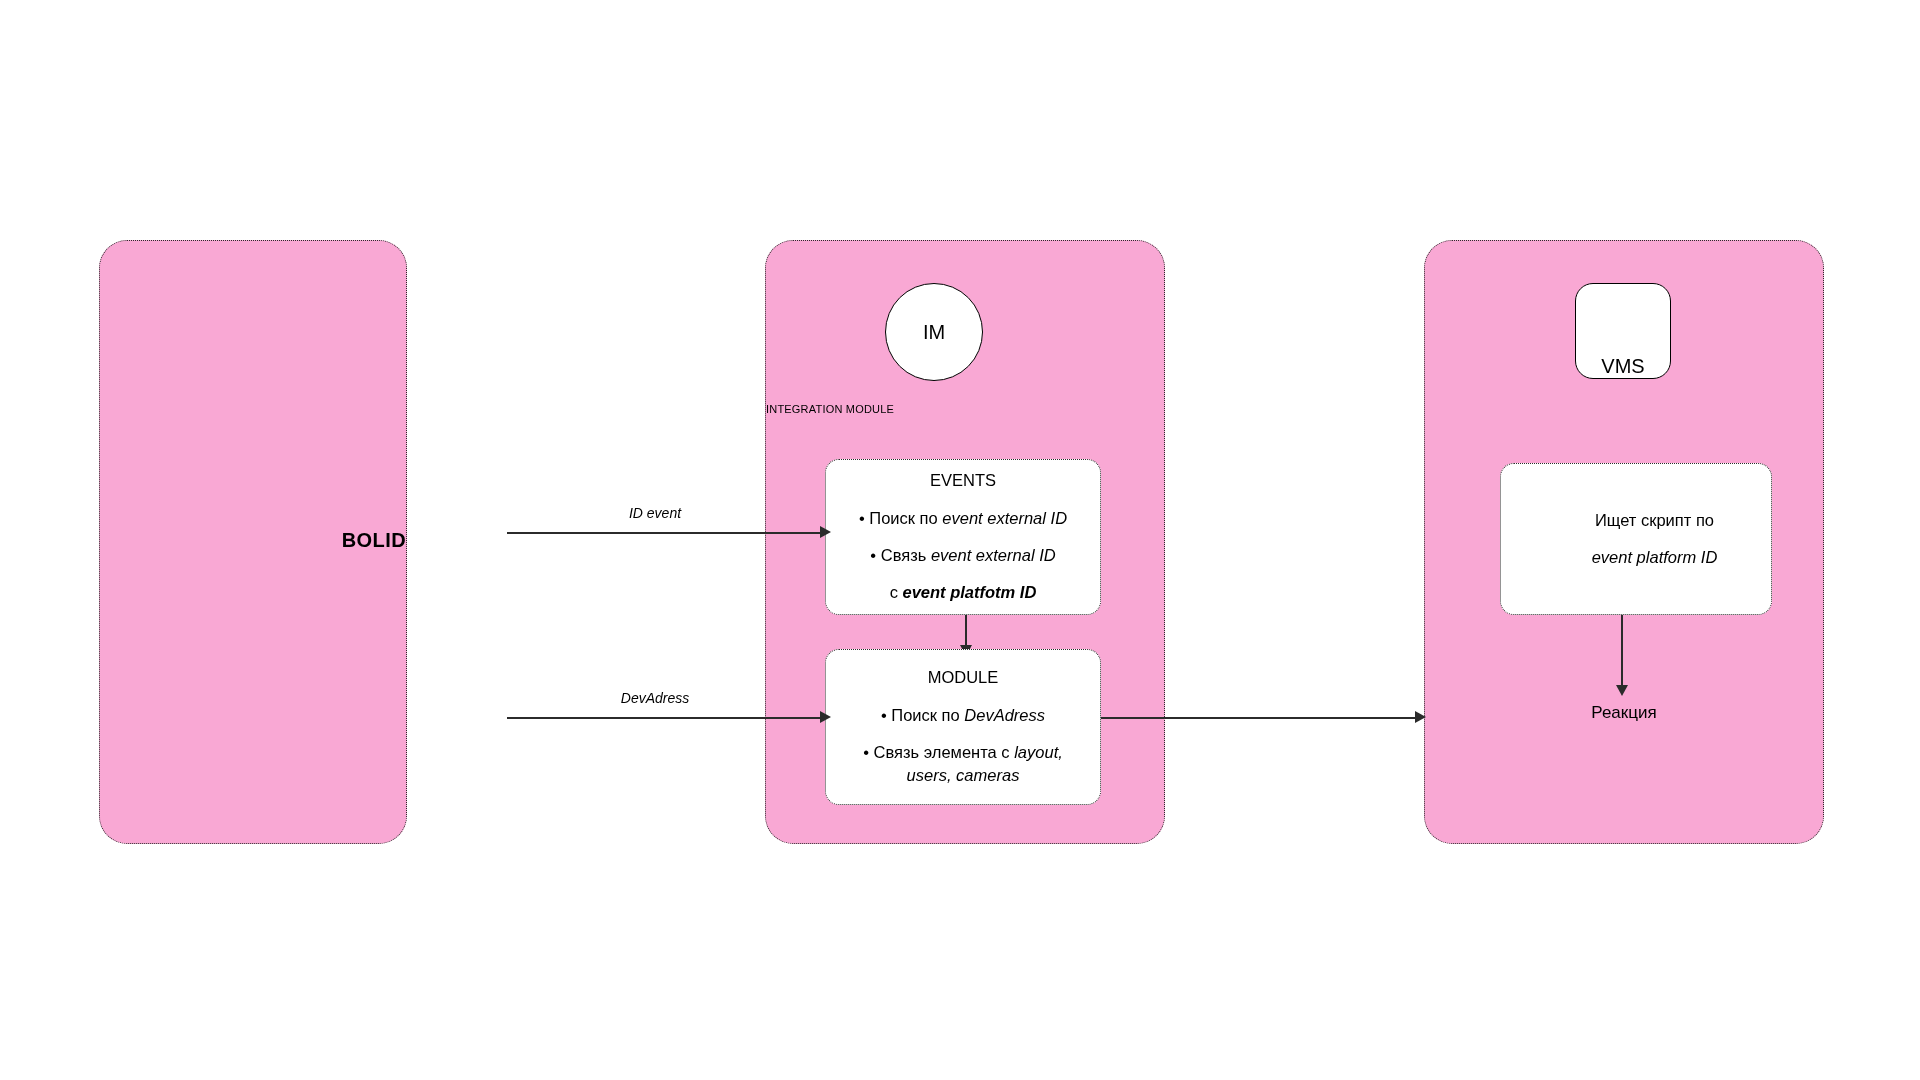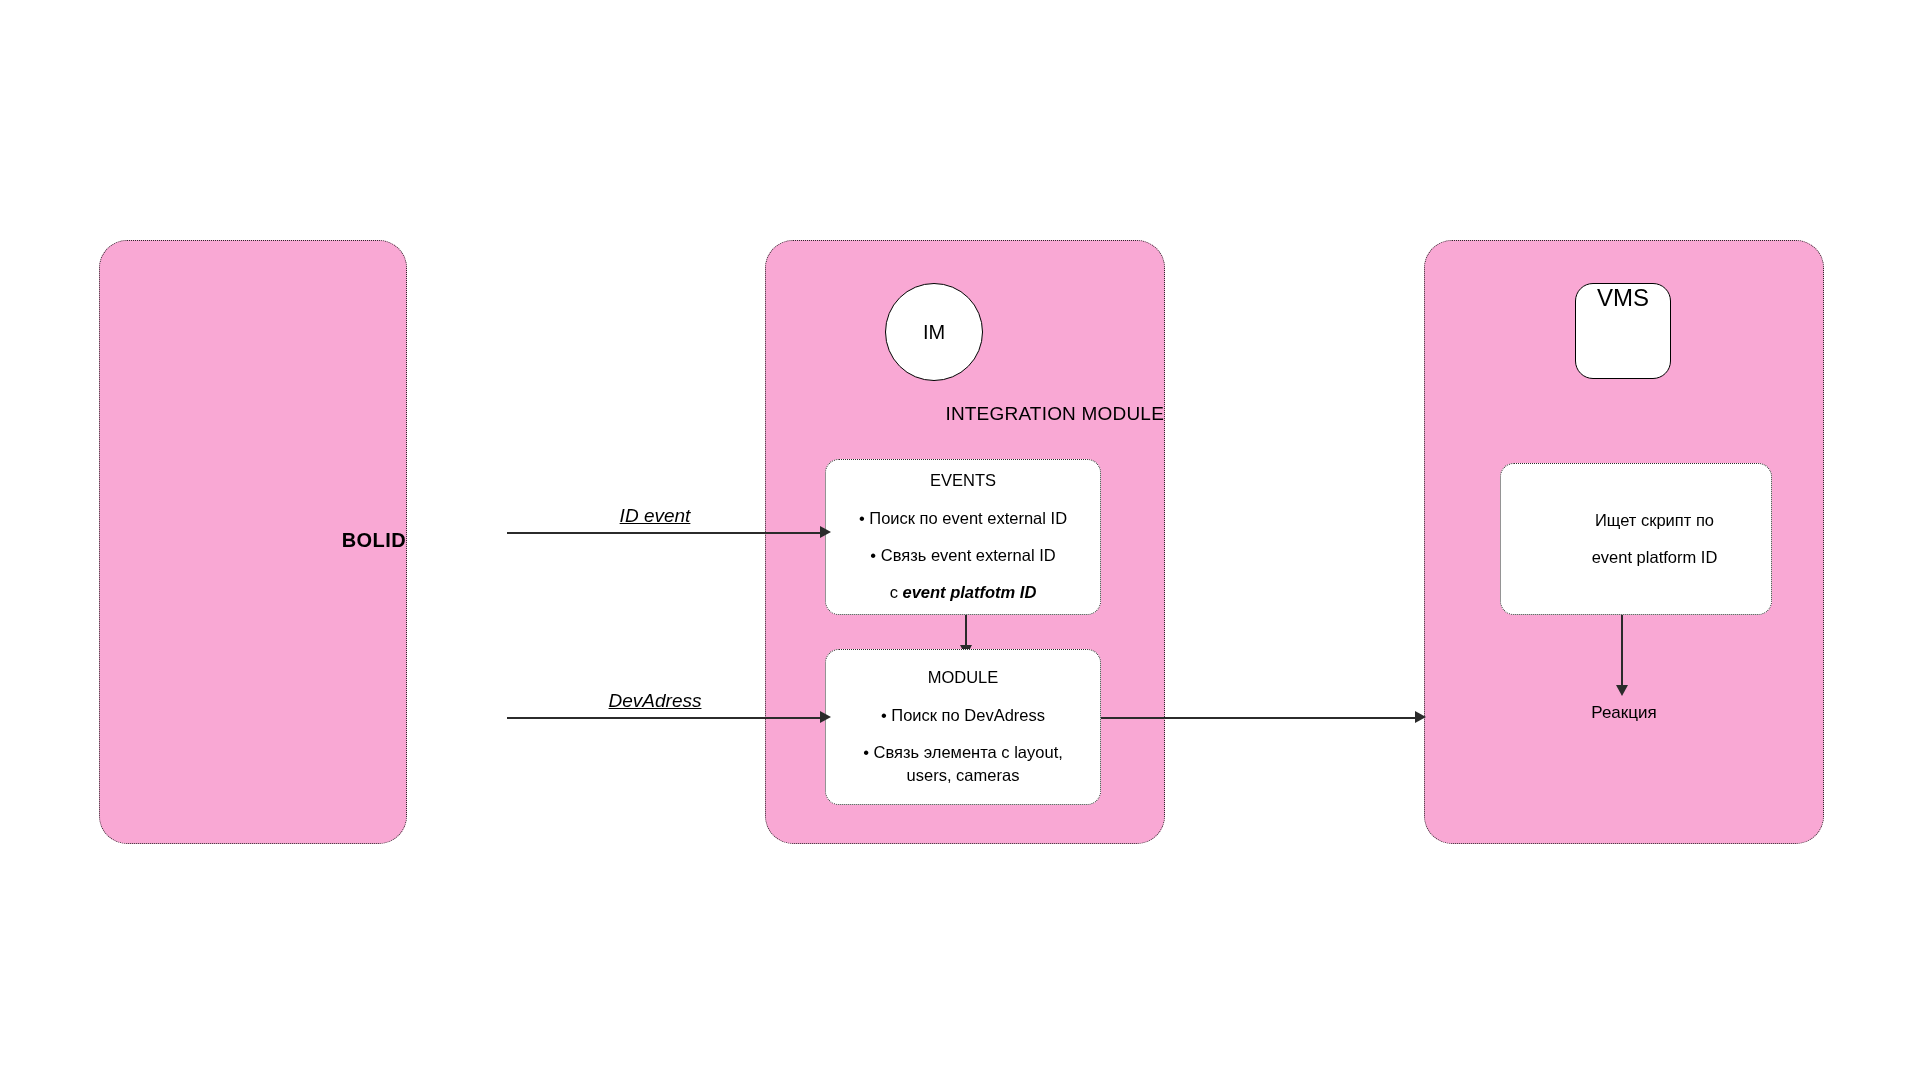--- a/index.html
+++ b/index.html
@@ -52,29 +52,29 @@
     justify-content: center;
     font-size: 20px;
     box-sizing: border-box;
   }
   .node-rounded-square {
     position: absolute;
     border: 1.4px solid #000000;
     border-radius: 18px;
     background: #ffffff;
     display: flex;
-    align-items: flex-start;
+    align-items: flex-end;
     justify-content: center;
-    font-size: 24px;
+    font-size: 20px;
     box-sizing: border-box;
   }
   .node-caption {
     position: absolute;
-    text-align: right;
-    font-size: 19px;
+    text-align: left;
+    font-size: 11px;
     letter-spacing: 0.2px;
     white-space: nowrap;
   }
 
   
   .card {
     position: absolute;
     border: 1.5px dotted #2b2b2b;
     border-radius: 14px;
     background: #ffffff;
@@ -84,21 +84,21 @@
     align-items: center;
     justify-content: center;
     text-align: center;
     font-size: 16.5px;
     line-height: 1.42;
     gap: 14px;
   }
   .card .card-head { display: block; }
   .card .card-line { display: block; white-space: nowrap; }
   .card .card-line.wrap { white-space: normal; }
-  .ital { }
+  .ital { font-style: italic; }
   .bital { font-style: italic; font-weight: bold; }
 
   
   .h-line {
     position: absolute;
     height: 0;
     border-top: 2px solid #2b2b2b;
   }
   .v-line {
     position: absolute;
@@ -114,25 +114,24 @@
   }
   .arrow-down {
     position: absolute;
     width: 0; height: 0;
     border-left: 6px solid transparent;
     border-right: 6px solid transparent;
     border-top: 11px solid #2b2b2b;
   }
   .edge-label {
     position: absolute;
-    font-size: 19px;
+    font-size: 14px;
     font-style: italic;
     white-space: nowrap;
     text-align: center;
-    text-decoration: underline;
   }
   .plain-label {
     position: absolute;
     font-size: 17px;
     white-space: nowrap;
     text-align: center;
   }
 </style>
 </head>
 <body>

